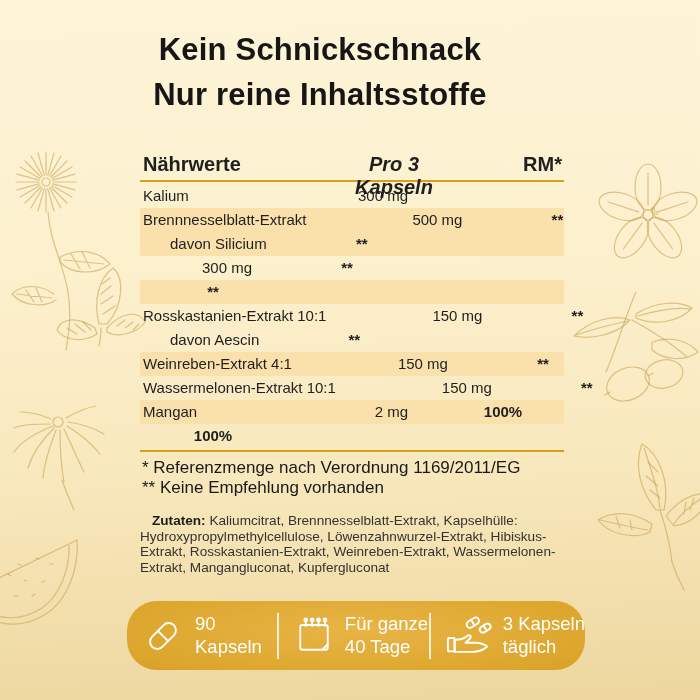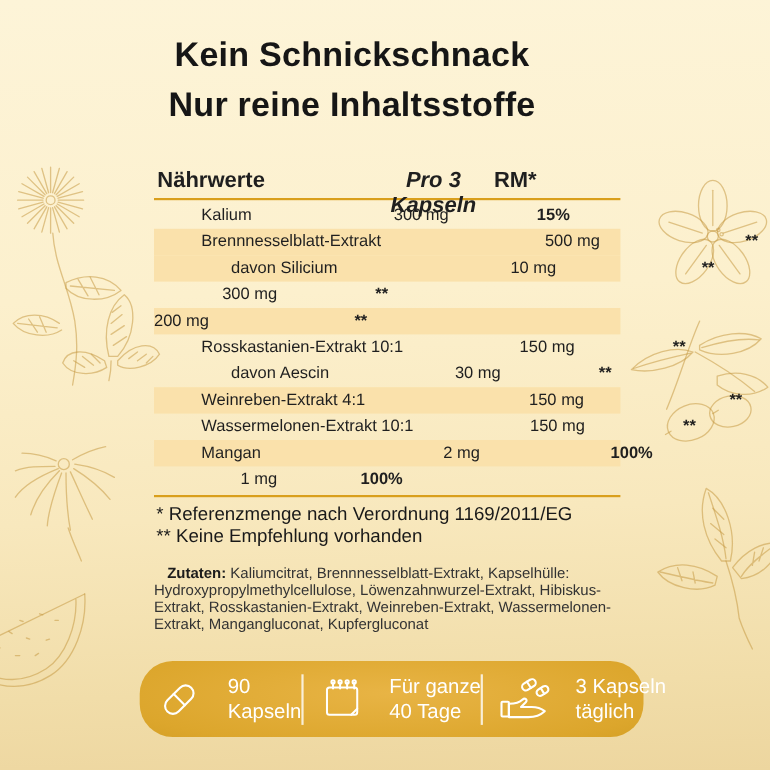--- a/index.html
+++ b/index.html
@@ -15,41 +15,41 @@
     stroke-linecap:round;stroke-linejoin:round;
   }
   
   .title{position:absolute;top:27px;left:0;width:640px;text-align:center;
     font-size:31px;font-weight:700;color:#161616;line-height:45px;letter-spacing:.2px;}
   
   .ntable{position:absolute;left:140px;top:150px;width:424px;font-size:15px;color:#1f1f1f;}
   .thead{position:relative;height:30px;border-bottom:2.5px solid #d99f1c;font-weight:700;font-size:20px;}
   .thead .h-name{position:absolute;left:3px;top:3px;}
   .thead .h-amount{position:absolute;left:194px;top:3px;width:120px;text-align:center;font-style:italic;}
-  .thead .h-rm{position:absolute;left:309px;top:3px;width:100px;text-align:left;}
+  .thead .h-rm{position:absolute;left:322px;top:3px;width:100px;text-align:right;}
   .tbody{border-bottom:2.5px solid #d99f1c;padding-top:2px;padding-bottom:2px;}
   .row{display:grid;grid-template-columns:1fr 156px 156px;height:24px;line-height:24px;align-items:center;}
-  .row.hl{background:#fae1ab;gap:43px;}
-  .row .name{padding-left:3px;white-space:nowrap;margin-left:40px;}
+  .row.hl{background:#fae1ab;}
+  .row .name{padding-left:3px;white-space:nowrap;}
   .row.indent .name{padding-left:30px;}
   .row .amount{text-align:right;white-space:nowrap;}
   .row .rm{text-align:center;padding-left:34px;font-weight:700;white-space:nowrap;}
   .row .rm.pct{font-weight:700;letter-spacing:0;}
   
   .footnotes{position:absolute;left:142px;top:458px;font-size:17px;line-height:20px;color:#191919;}
   
   .ingredients{position:absolute;left:140px;top:513px;width:432px;font-size:13.6px;line-height:15.6px;color:#333;}
   .ingredients .lbl{font-weight:700;color:#1c1c1c;margin-left:12px;}
   
   .badge-bar{
     position:absolute;left:127px;top:601px;width:458px;height:69px;border-radius:30px;
     background:radial-gradient(130% 170% at 50% 42%,#e8b445 0%,#dca62c 42%,#c38f16 80%,#b4820d 100%);
     display:flex;align-items:center;color:#fff;padding:0;box-sizing:border-box;
   }
-  .bar-item{flex:1 1 0;display:flex;align-items:center;gap:21px;padding-left:13px;}
+  .bar-item{flex:1 1 0;display:flex;align-items:center;gap:9px;padding-left:13px;}
   .bar-item .txt{font-size:18.5px;line-height:22.5px;white-space:nowrap;}
   .bar-divider{width:2px;height:46px;background:rgba(255,255,255,.8);flex:0 0 auto;}
   .bar-icon{flex:0 0 auto;}
   .bar-icon path,.bar-icon rect,.bar-icon line,.bar-icon circle{
     fill:none;stroke:#fff;stroke-width:2;stroke-linecap:round;stroke-linejoin:round;}
 </style>
 </head>
 <body>
 
 <div class="page">
@@ -135,67 +135,62 @@
   <div class="ntable">
     <div class="thead">
       <span class="h-name">Nährwerte</span>
       <span class="h-amount">Pro 3 Kapseln</span>
       <span class="h-rm">RM*</span>
     </div>
     <div class="tbody">
       <div class="row">
         <span class="name">Kalium</span>
         <span class="amount">300 mg</span>
-        <span class="rm pct">15%</span>
       </div>
       <div class="row hl">
         <span class="name">Brennnesselblatt-Extrakt</span>
         <span class="amount">500 mg</span>
         <span class="rm">**</span>
       </div>
       <div class="row hl indent">
         <span class="name">davon Silicium</span>
-        <span class="amount">10 mg</span>
         <span class="rm">**</span>
       </div>
       <div class="row">
         <span class="amount">300 mg</span>
         <span class="rm">**</span>
       </div>
       <div class="row hl">
-        <span class="amount">200 mg</span>
         <span class="rm">**</span>
       </div>
       <div class="row">
         <span class="name">Rosskastanien-Extrakt 10:1</span>
         <span class="amount">150 mg</span>
         <span class="rm">**</span>
       </div>
       <div class="row indent">
         <span class="name">davon Aescin</span>
-        <span class="amount">30 mg</span>
         <span class="rm">**</span>
       </div>
       <div class="row hl">
         <span class="name">Weinreben-Extrakt 4:1</span>
         <span class="amount">150 mg</span>
         <span class="rm">**</span>
       </div>
       <div class="row">
         <span class="name">Wassermelonen-Extrakt 10:1</span>
         <span class="amount">150 mg</span>
         <span class="rm">**</span>
       </div>
       <div class="row hl">
         <span class="name">Mangan</span>
         <span class="amount">2 mg</span>
         <span class="rm pct">100%</span>
       </div>
       <div class="row">
-        <span class="amount">1 mg</span>
         <span class="rm pct">100%</span>
       </div>
     </div>
   </div>
 
   <div class="footnotes">
     <div>* Referenzmenge nach Verordnung 1169/2011/EG</div>
     <div>** Keine Empfehlung vorhanden</div>
   </div>
 

